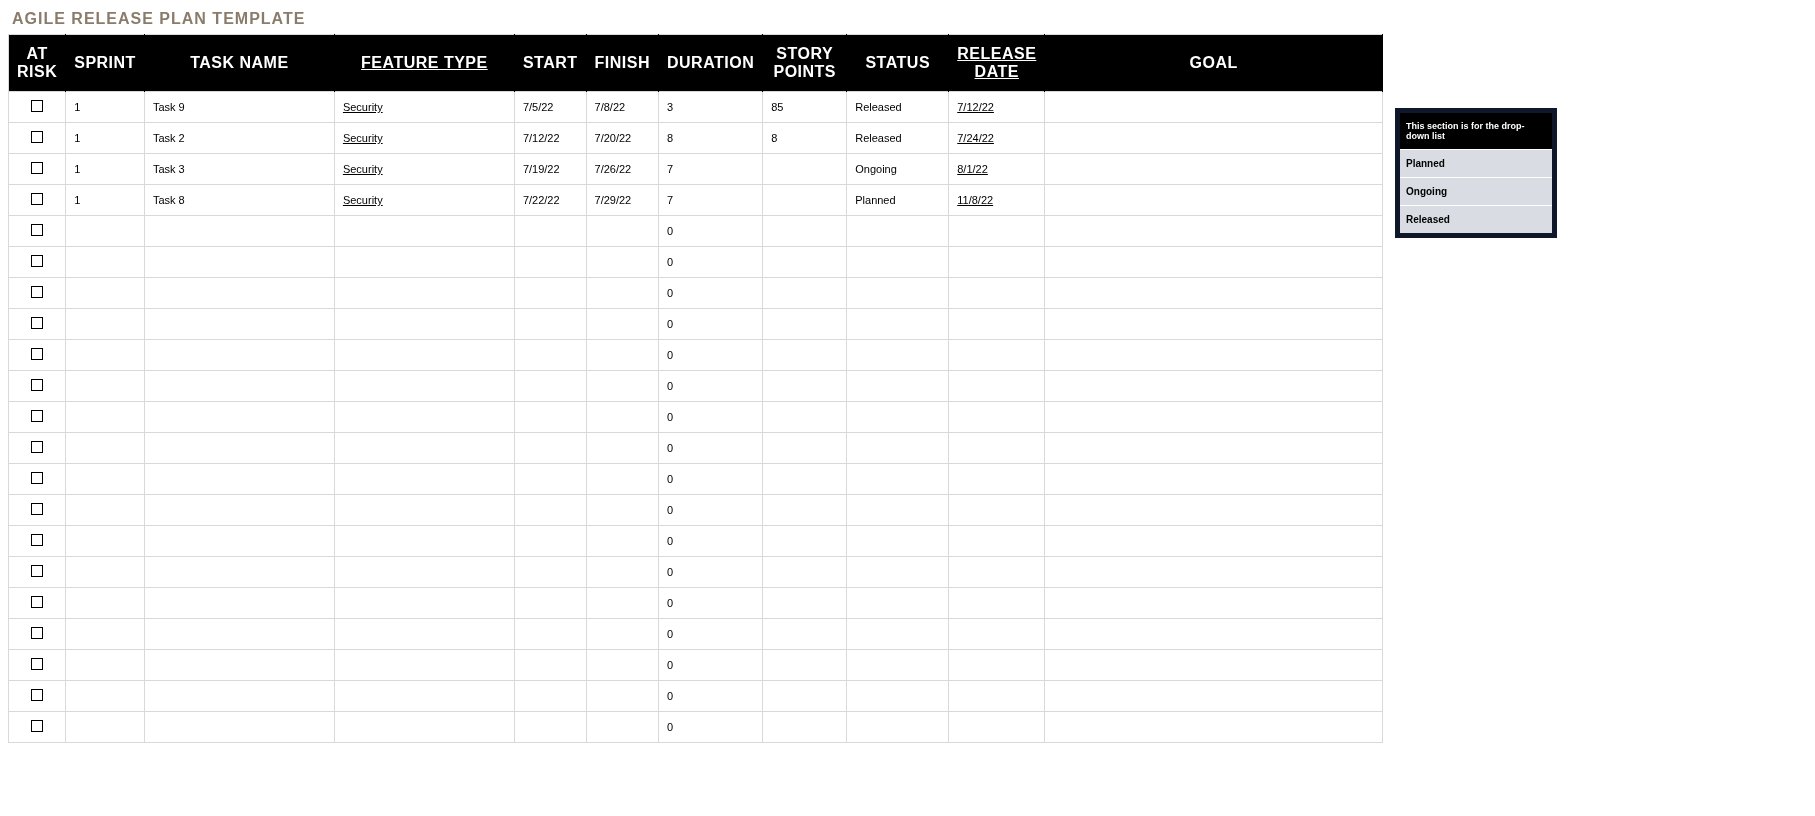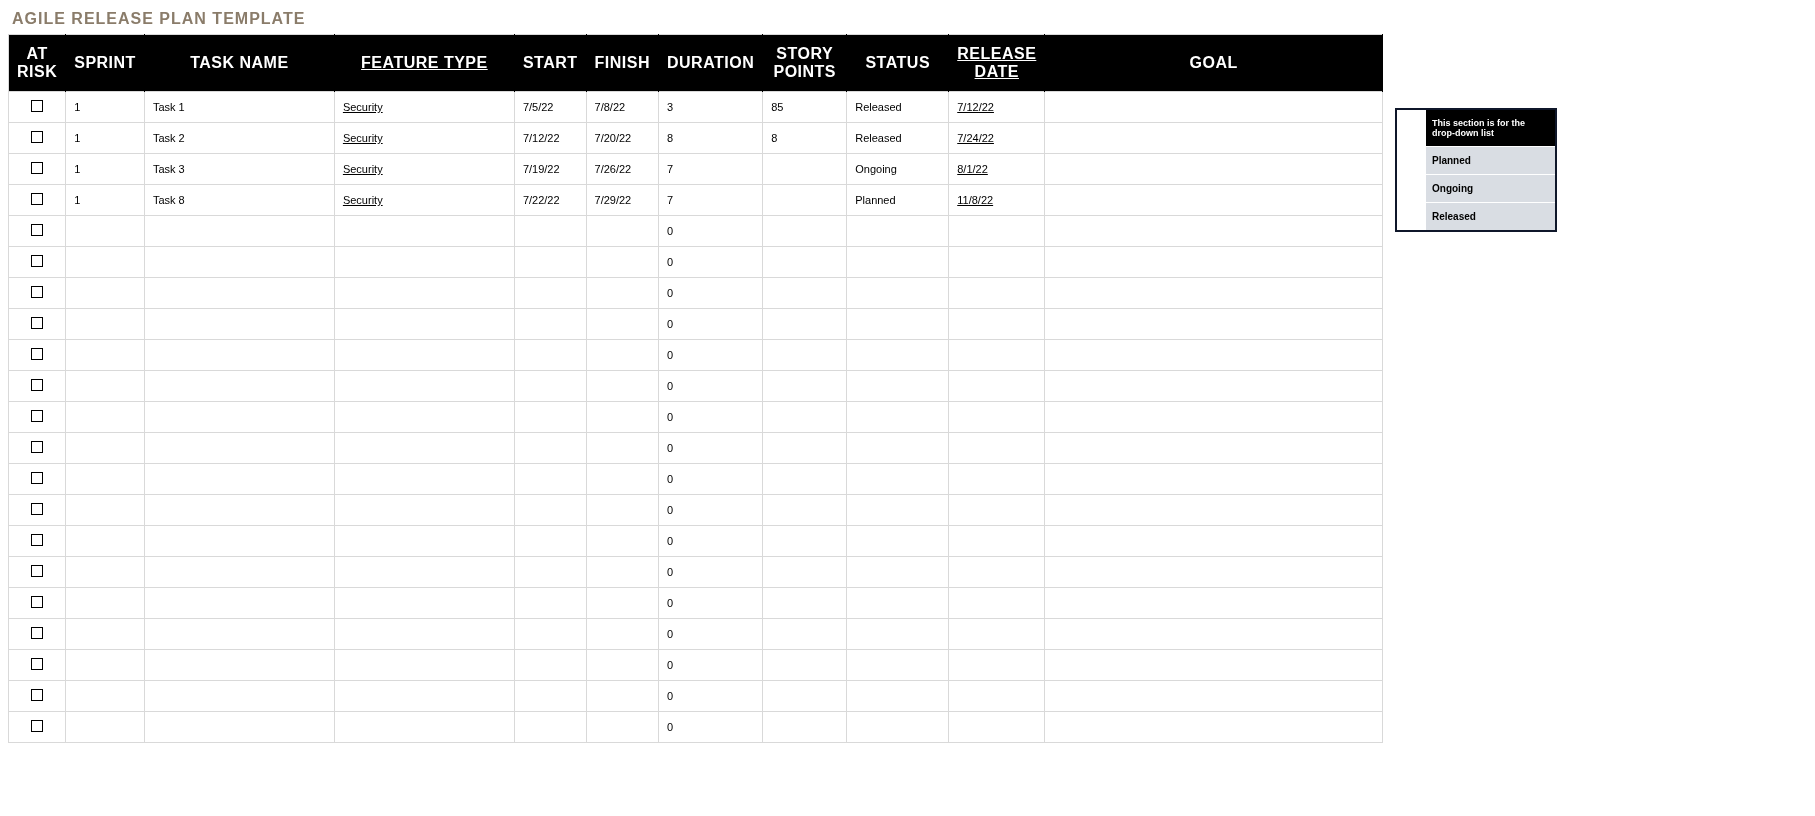--- a/index.html
+++ b/index.html
@@ -66,23 +66,22 @@
   .col-sp { width: 84px; margin-top: 45px; }
   .col-status { width: 102px; }
   .col-rel { width: 78px; text-decoration: underline; }
   .col-goal { }
 
   .side {
     flex: 0 0 162px;
     margin-top: 100px;
   }
   .side-box {
-    border: 2px solid #0f172a;
+    border: 5px solid #0f172a;
     font-size: 10px;
-    padding-left: 29px;
   }
   .side-head {
     background: #000;
     color: #fff;
     font-weight: bold;
     padding: 8px 6px;
     font-size: 9px;
   }
   .side-item {
     background: #d9dde3;
@@ -110,21 +109,21 @@
           <th class="col-sp">STORY POINTS</th>
           <th class="col-status">STATUS</th>
           <th class="col-rel">RELEASE DATE</th>
           <th class="col-goal">GOAL</th>
         </tr>
       </thead>
       <tbody id="plan-body">
           <tr>
             <td class="chk-cell"><span class="checkbox-box"></span></td>
             <td class="col-sprint">1</td>
-            <td class="col-task">Task 1</td>
+            <td class="col-task">Task 9</td>
             <td class="col-feat">Security</td>
             <td class="col-start">7/5/22</td>
             <td class="col-finish">7/8/22</td>
             <td class="col-dur">3</td>
             <td class="col-sp">85</td>
             <td class="col-status">Released</td>
             <td class="col-rel">7/12/22</td>
             <td class="col-goal"></td>
           </tr>
           <tr>

